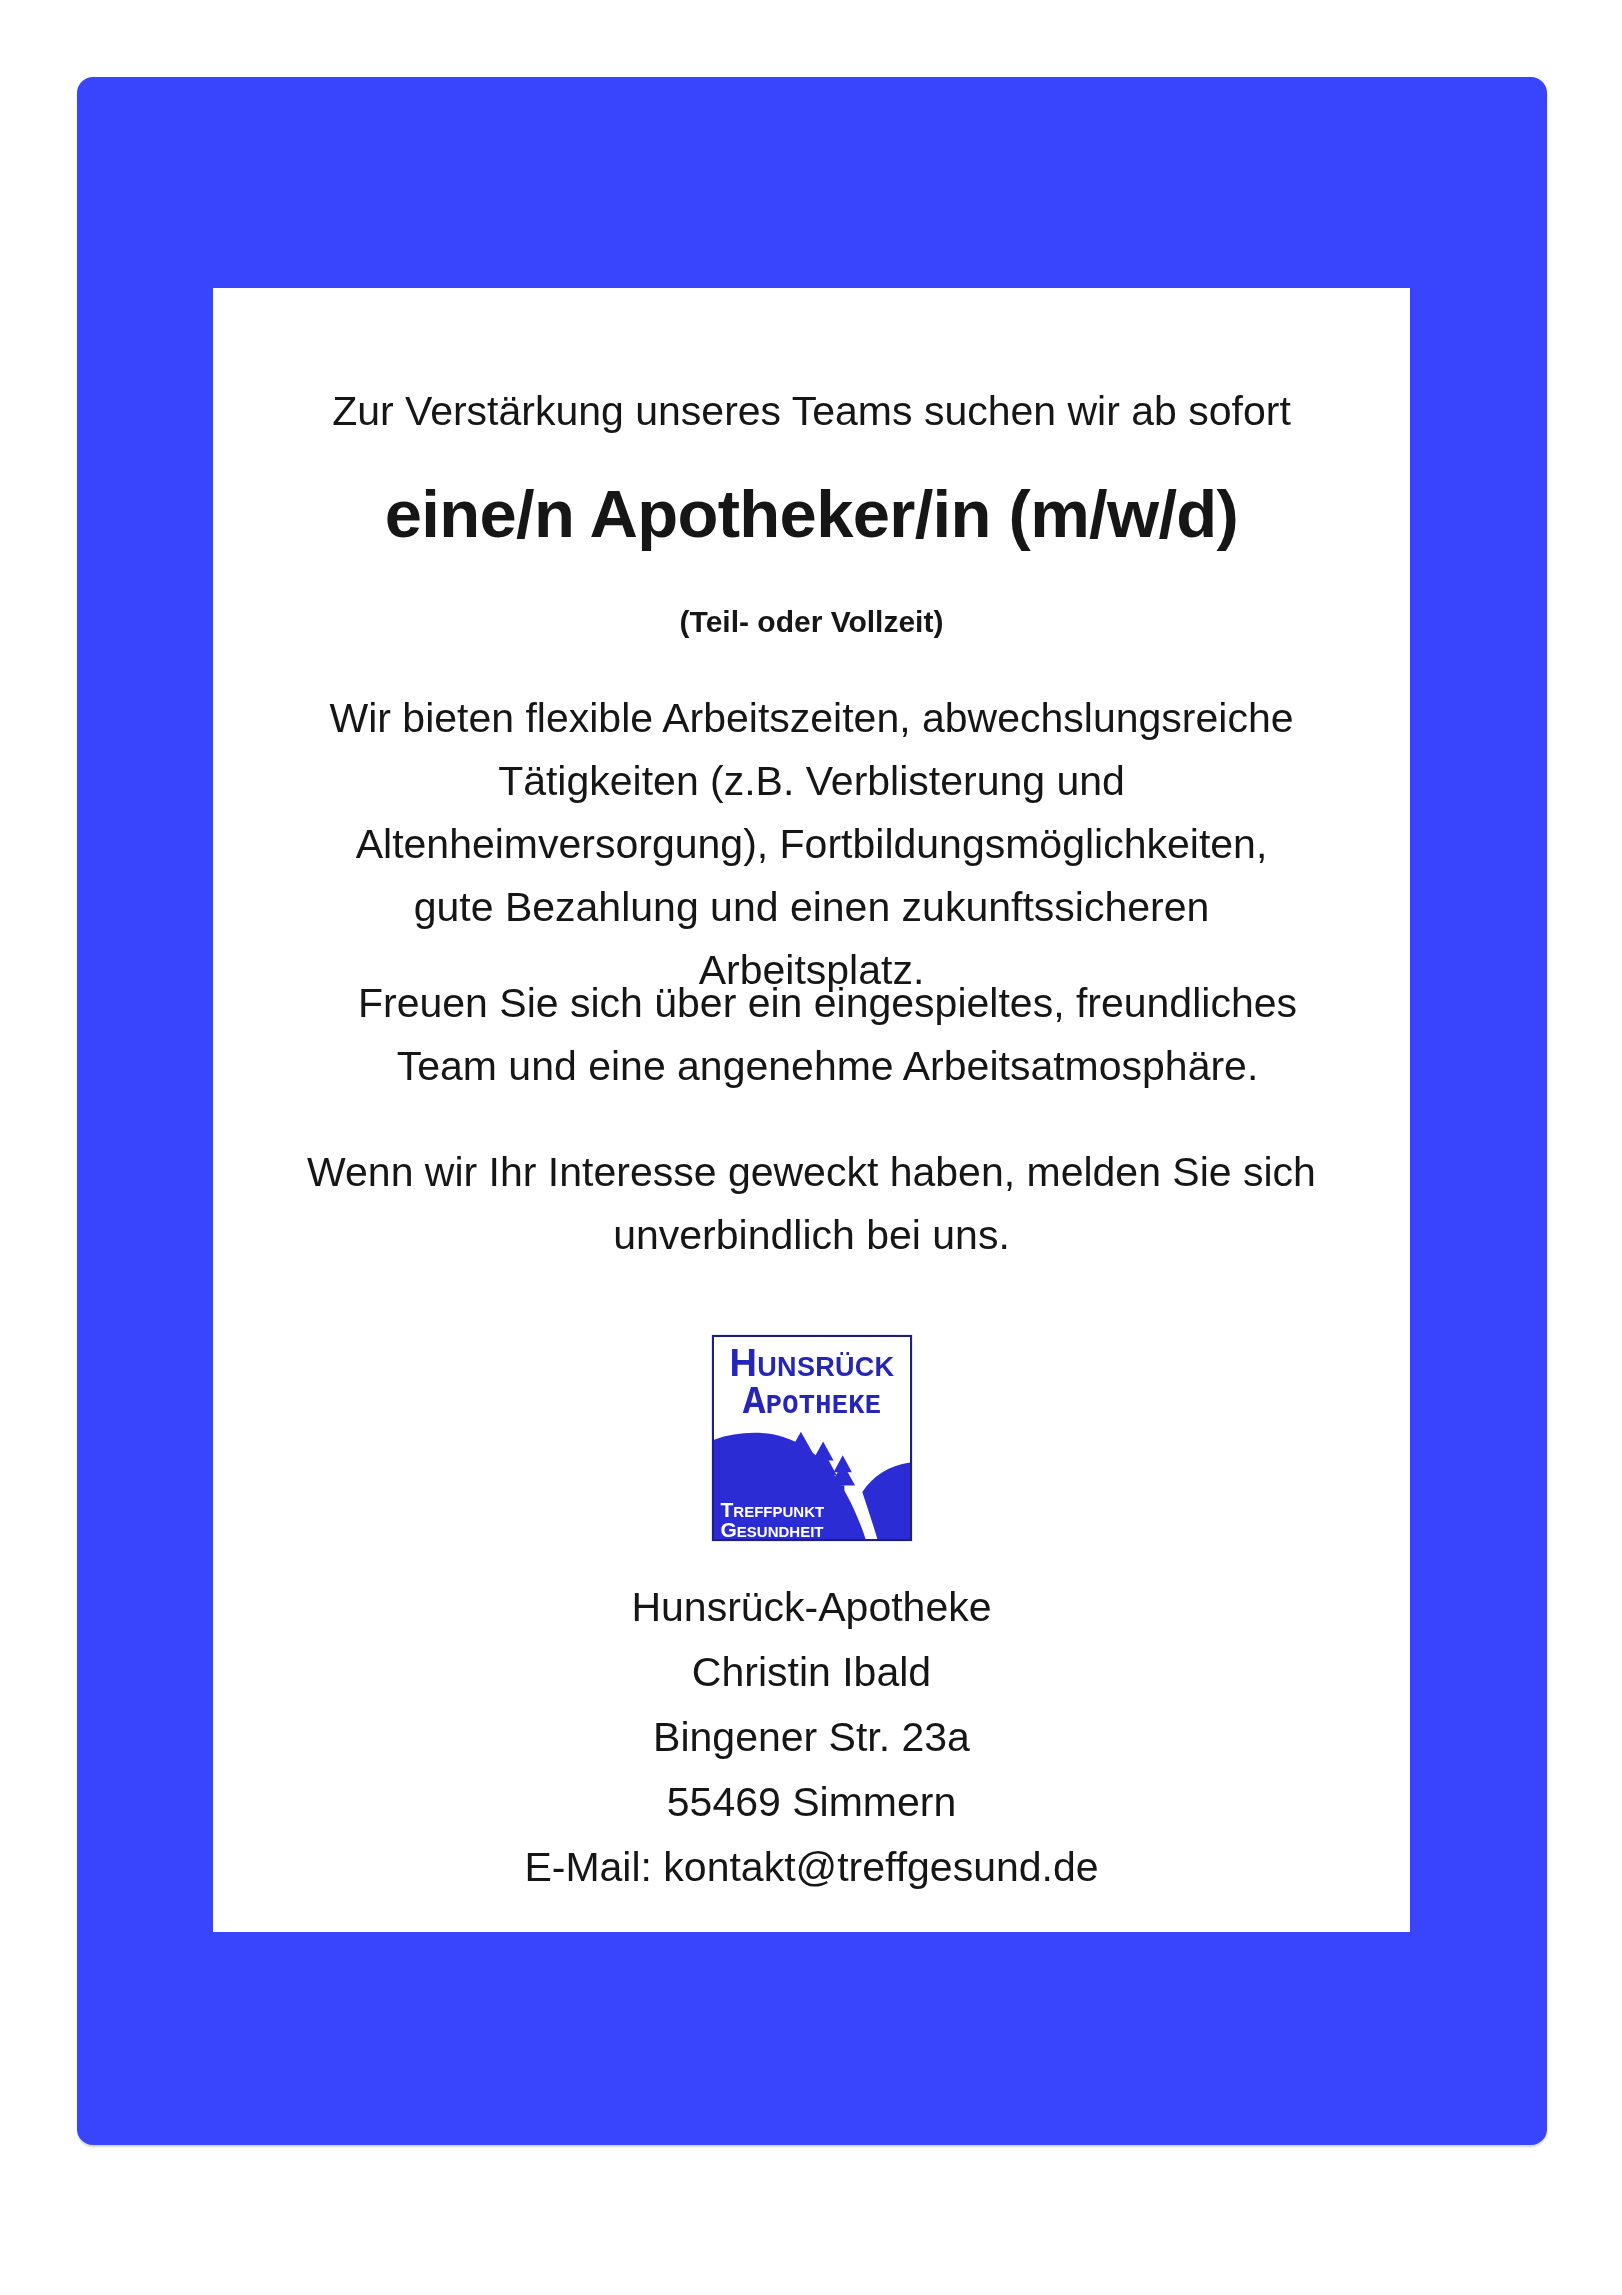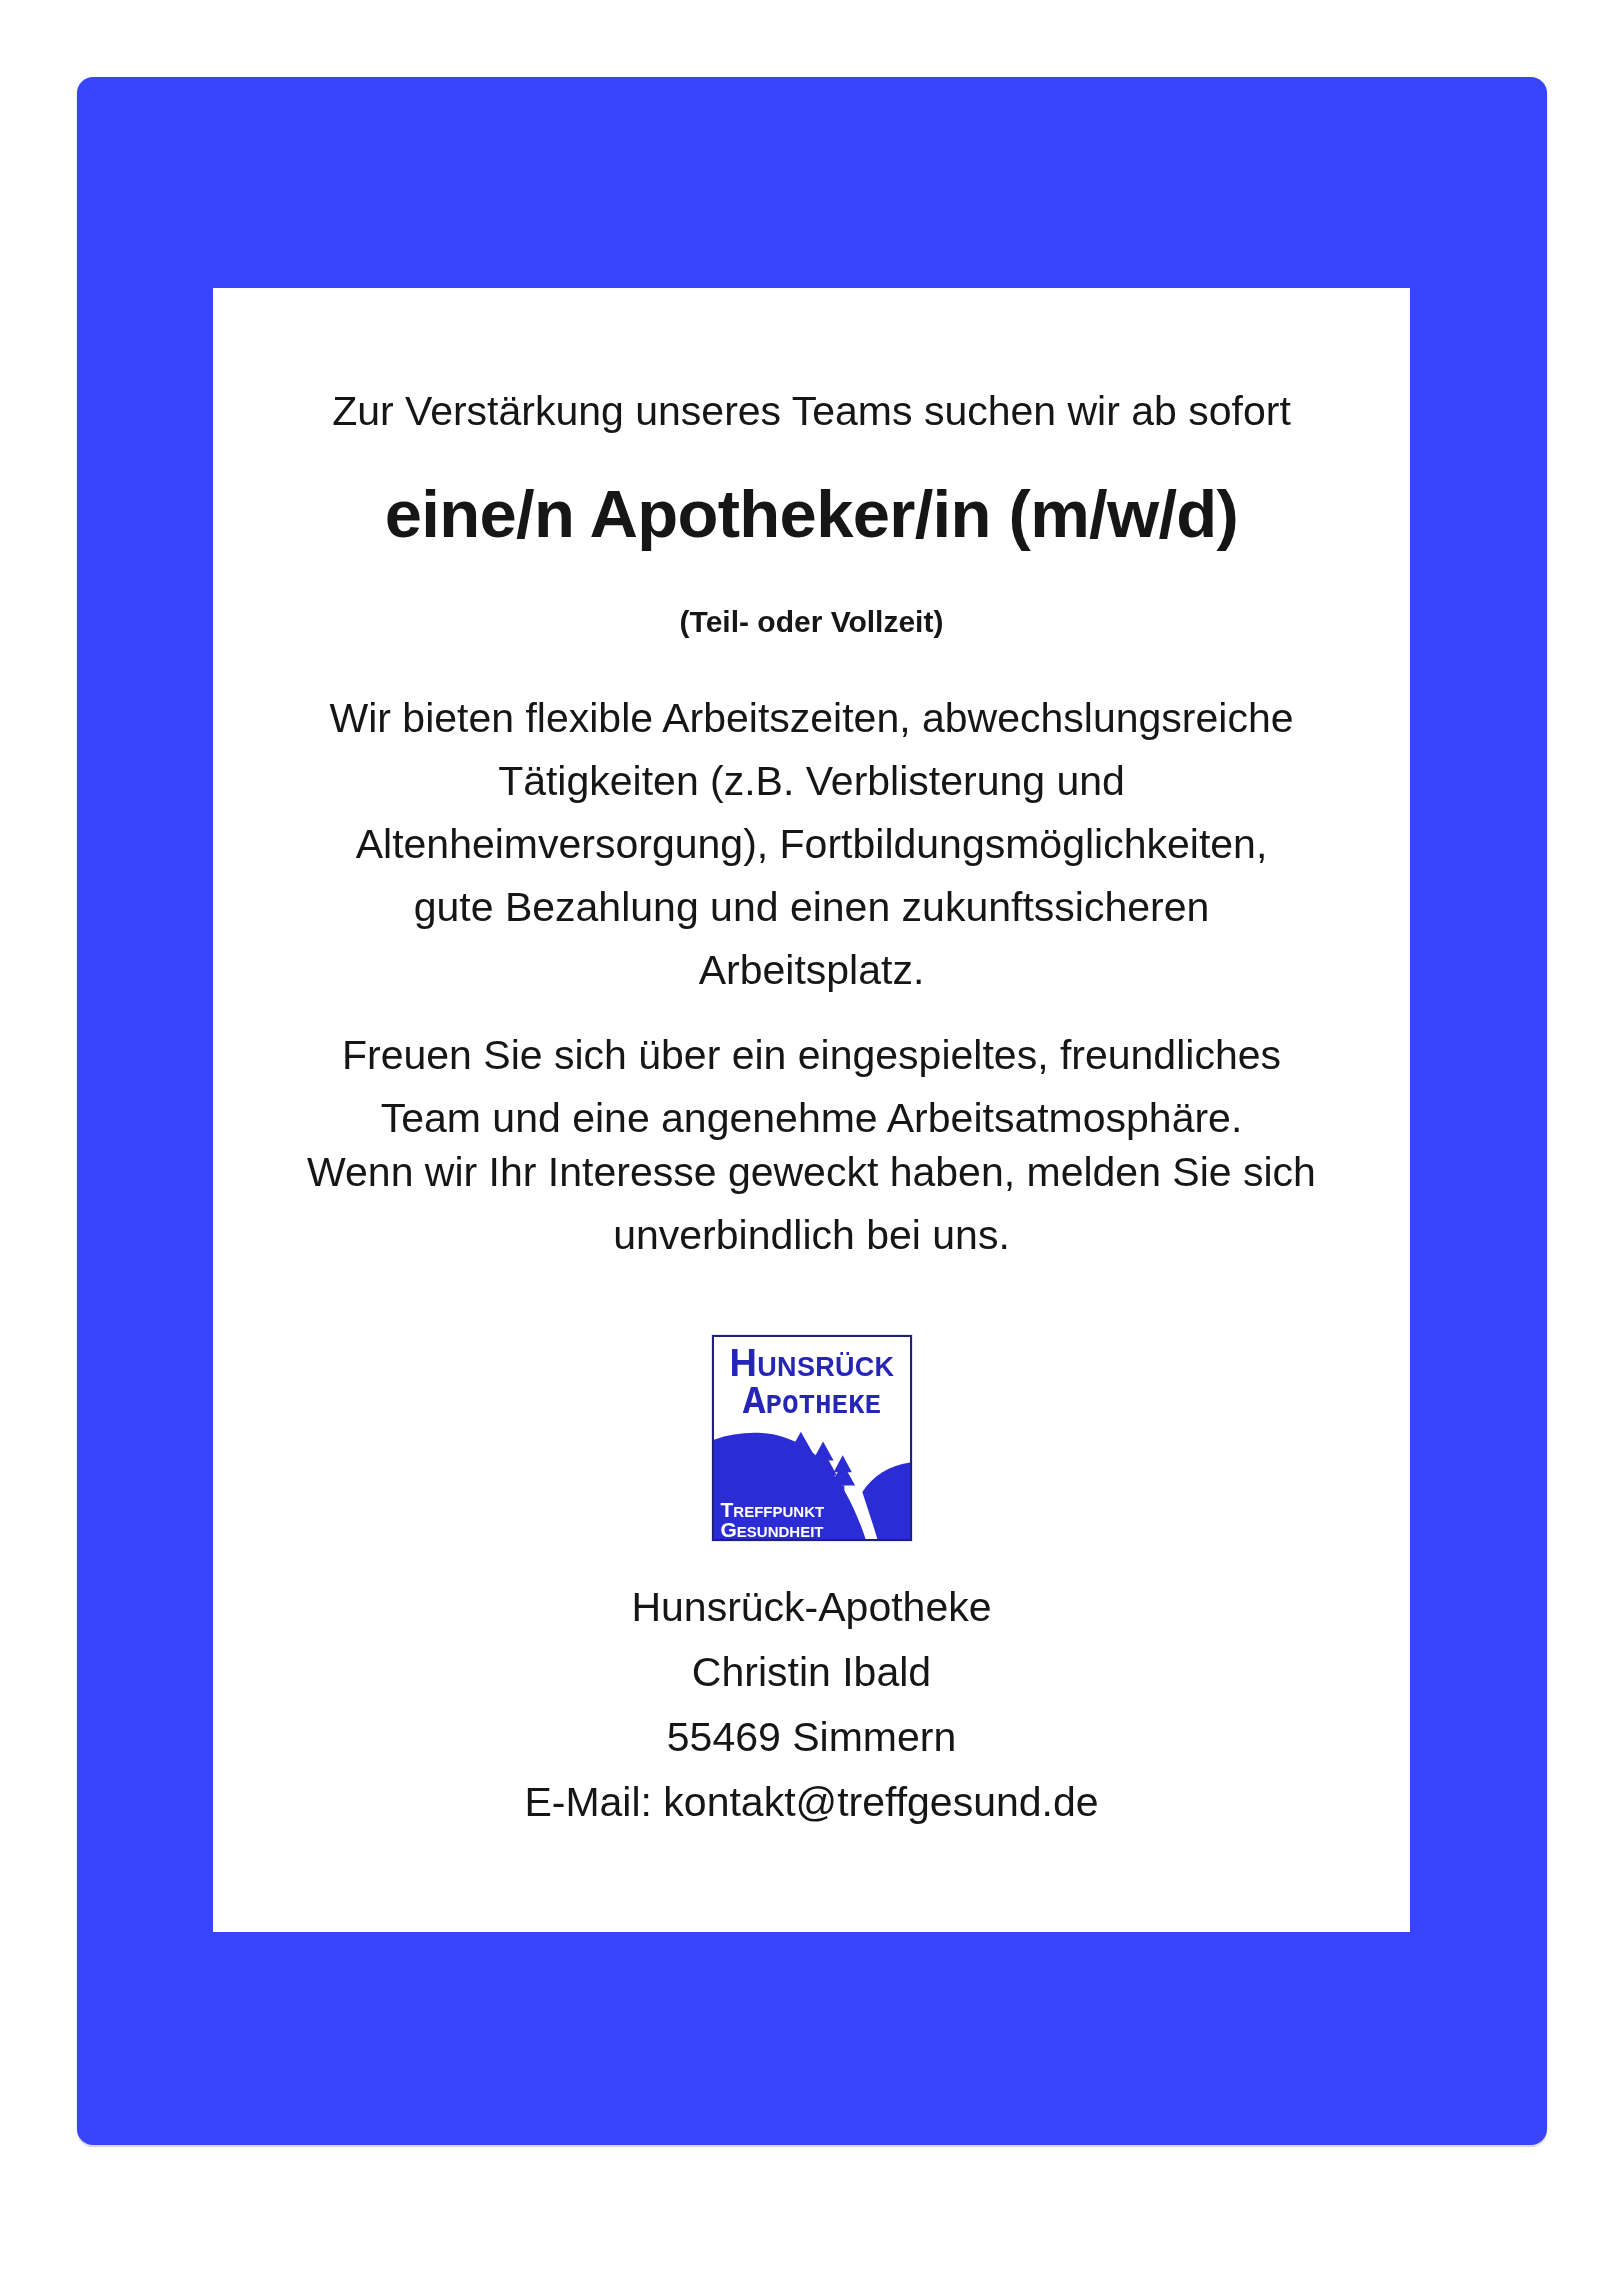--- a/index.html
+++ b/index.html
@@ -52,21 +52,21 @@
     letter-spacing: -0.7px;
   }
   .employment {
     top: 302px;
     font-size: 30px;
     line-height: 63px;
     font-weight: bold;
   }
   .para { line-height: 63px; font-size: 41px; }
   .offer      { top: 399px; }
-  .team       { top: 736px; }
+  .team       { top: 684px; padding-left: 16px; }
   .invitation { top: 853px; }
   .para div { line-height: 63px; }
 
   
   .logo-box {
     position: absolute;
     left: 499px;
     top: 1047px;
     width: 200px;
     height: 206px;
@@ -164,19 +164,20 @@
       </svg>
       <div class="logo-name l1">Hunsrück</div>
       <div class="logo-name l2">Apotheke</div>
       <div class="logo-tagline t1">Treffpunkt</div>
       <div class="logo-tagline t2">Gesundheit</div>
     </div>
 
     <div class="txt para contact">
       <div>Hunsrück-Apotheke</div>
       <div>Christin Ibald</div>
+      <div>Bingener Str. 23a</div>
       <div>55469 Simmern</div>
       <div>E-Mail: kontakt@treffgesund.de</div>
     </div>
 
   </div>
 </div>
 
 
 </body></html>

